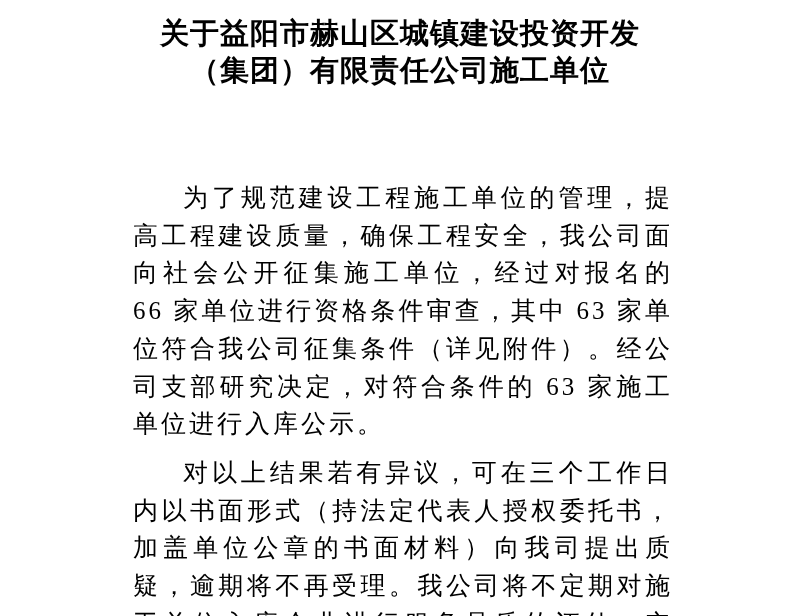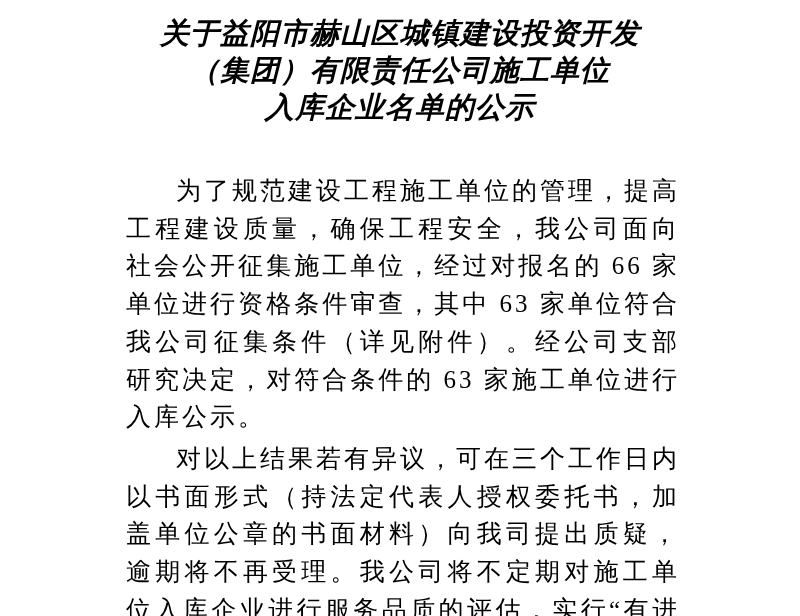--- a/index.html
+++ b/index.html
@@ -20,48 +20,46 @@
     top: 15px;
     left: 0;
     width: 800px;
     text-align: center;
     font-family: "Liberation Sans", sans-serif;
     font-weight: 700;
     font-size: 29px;
     line-height: 37px;
     letter-spacing: 1px;
     color: #000000;
-    font-style: italic;
   }
   .body-block {
     position: absolute;
     top: 168px;
     left: 122px;
     width: 562px;
     font-family: "Liberation Serif", serif;
     font-size: 25px;
     line-height: 37.7px;
     letter-spacing: 3px;
     text-align: justify;
     color: #000000;
   }
   .body-block p {
-    margin: 4px;
+    margin: 11px;
     text-indent: 50px;
   }
 </style>
 </head>
 <body>
 
 <div class="page">
 
   <div class="title-block">
     <div>关于益阳市赫山区城镇建设投资开发</div>
     <div>（集团）有限责任公司施工单位</div>
-    <div>入库企业名单的公示</div>
   </div>
 
   <div class="body-block">
     <p>为了规范建设工程施工单位的管理，提高工程建设质量，确保工程安全，我公司面向社会公开征集施工单位，经过对报名的 66 家单位进行资格条件审查，其中 63 家单位符合我公司征集条件（详见附件）。经公司支部研究决定，对符合条件的 63 家施工单位进行入库公示。</p>
     <p>对以上结果若有异议，可在三个工作日内以书面形式（持法定代表人授权委托书，加盖单位公章的书面材料）向我司提出质疑，逾期将不再受理。我公司将不定期对施工单位入库企业进行服务品质的评估，实行“有进有出”的动态管理。</p>
   </div>
 
 </div>
 
 </body></html>

